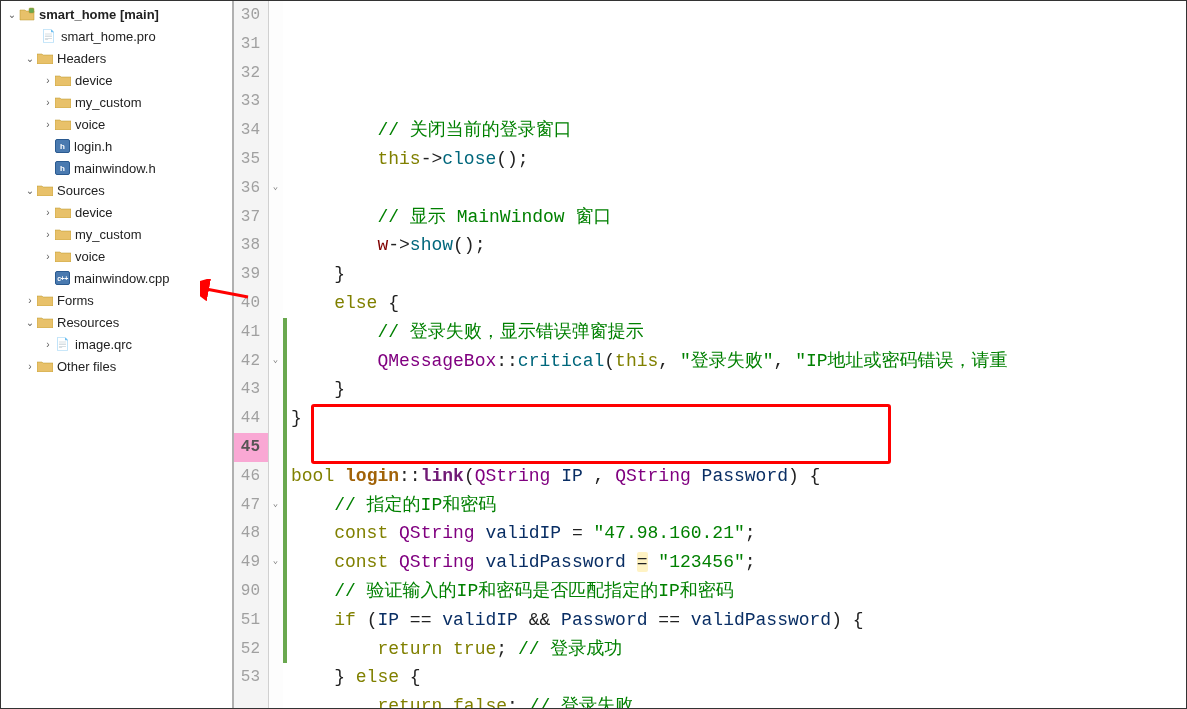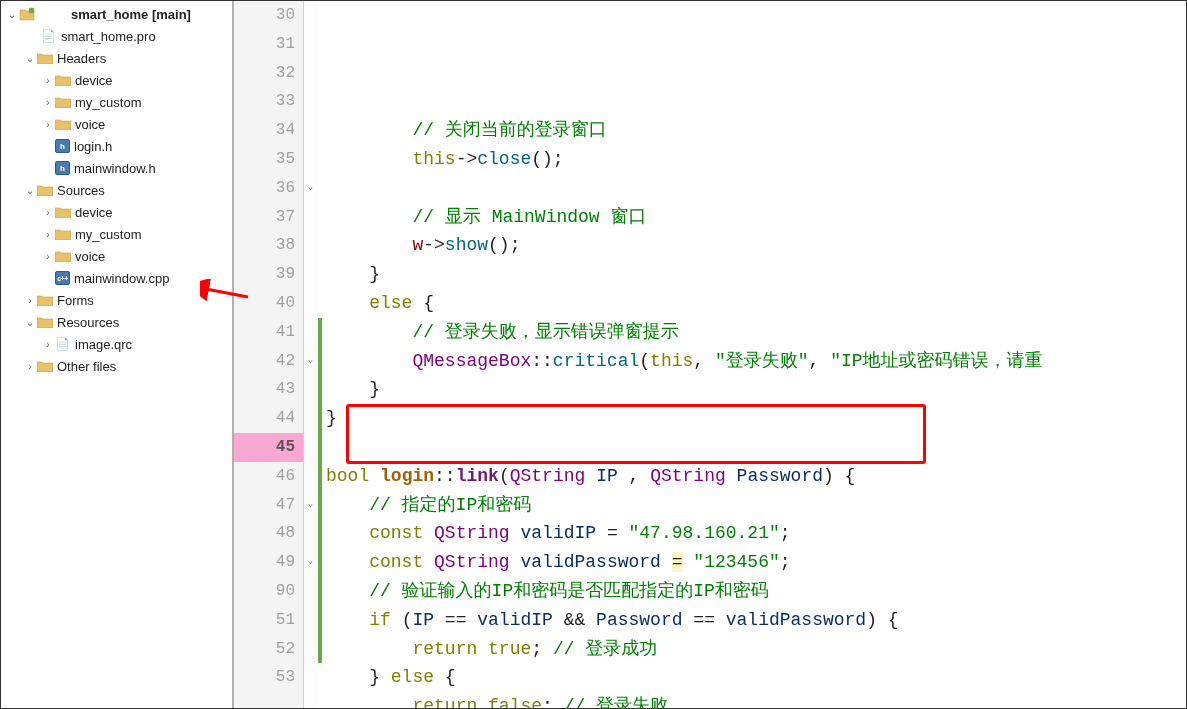--- a/index.html
+++ b/index.html
@@ -39,30 +39,30 @@
     font-size: 10px;
   }
   .icon-folder, .icon-folder-open, .icon-file, .icon-cpp, .icon-h, .icon-res, .icon-pro {
     width: 16px; height: 16px; margin-right: 4px; display: inline-flex; align-items: center; justify-content: center;
   }
   .icon-folder svg, .icon-folder-open svg { fill: #e8c16a; stroke: #b8942a; stroke-width:0.5; }
   .icon-cpp { background: #4a7ab0; color:#fff; font-size:7px; font-weight:bold; border-radius:2px; justify-content:center; letter-spacing:-0.5px; width:15px; height:14px; border:1px solid #2a5a90;}
   .icon-h { background: #4a7ab0; color:#fff; font-size:8px; font-weight:bold; border-radius:2px; justify-content:center; width:15px; height:14px; border:1px solid #2a5a90;}
   .icon-pro { color:#4a7ab0; font-size:12px;}
   .tree-label { color: #222; }
-  .tree-label.bold { font-weight: bold; margin-left: 32px; }
+  .tree-label.bold { font-weight: bold; }
 
   .editor {
     flex: 1;
     display: flex;
     position: relative;
     overflow: hidden;
   }
   .gutter {
-    width: 70px;
+    width: 35px;
     background: #f4f4f4;
     border-right: 1px solid #d0d0d0;
     text-align: right;
     padding-top: 0;
     color: #a0a0a0;
     font-size: 16px;
     line-height: 28.8px;
     flex-shrink: 0;
   }
   .gutter .ln { padding-right: 8px; height:28.8px;}

